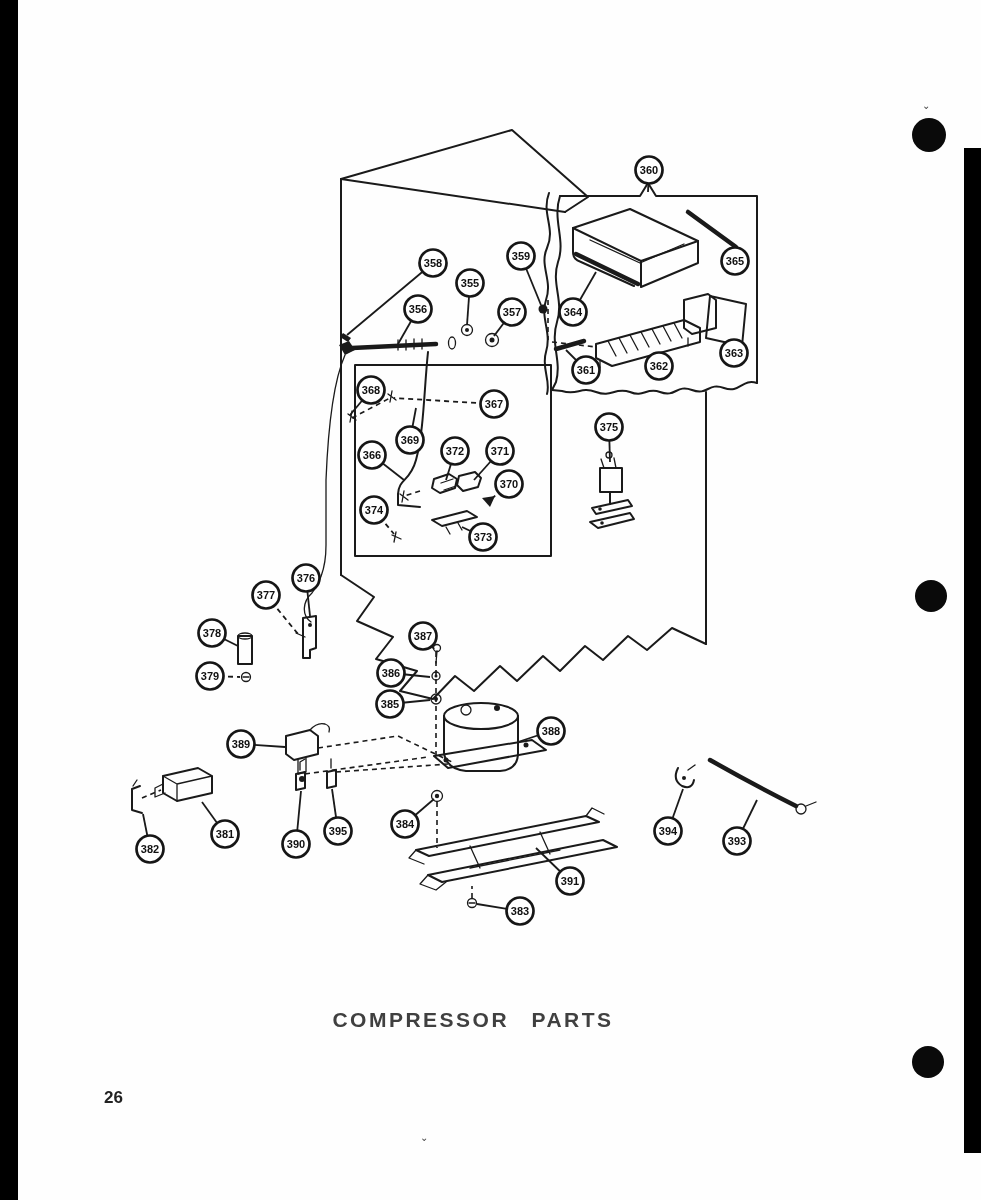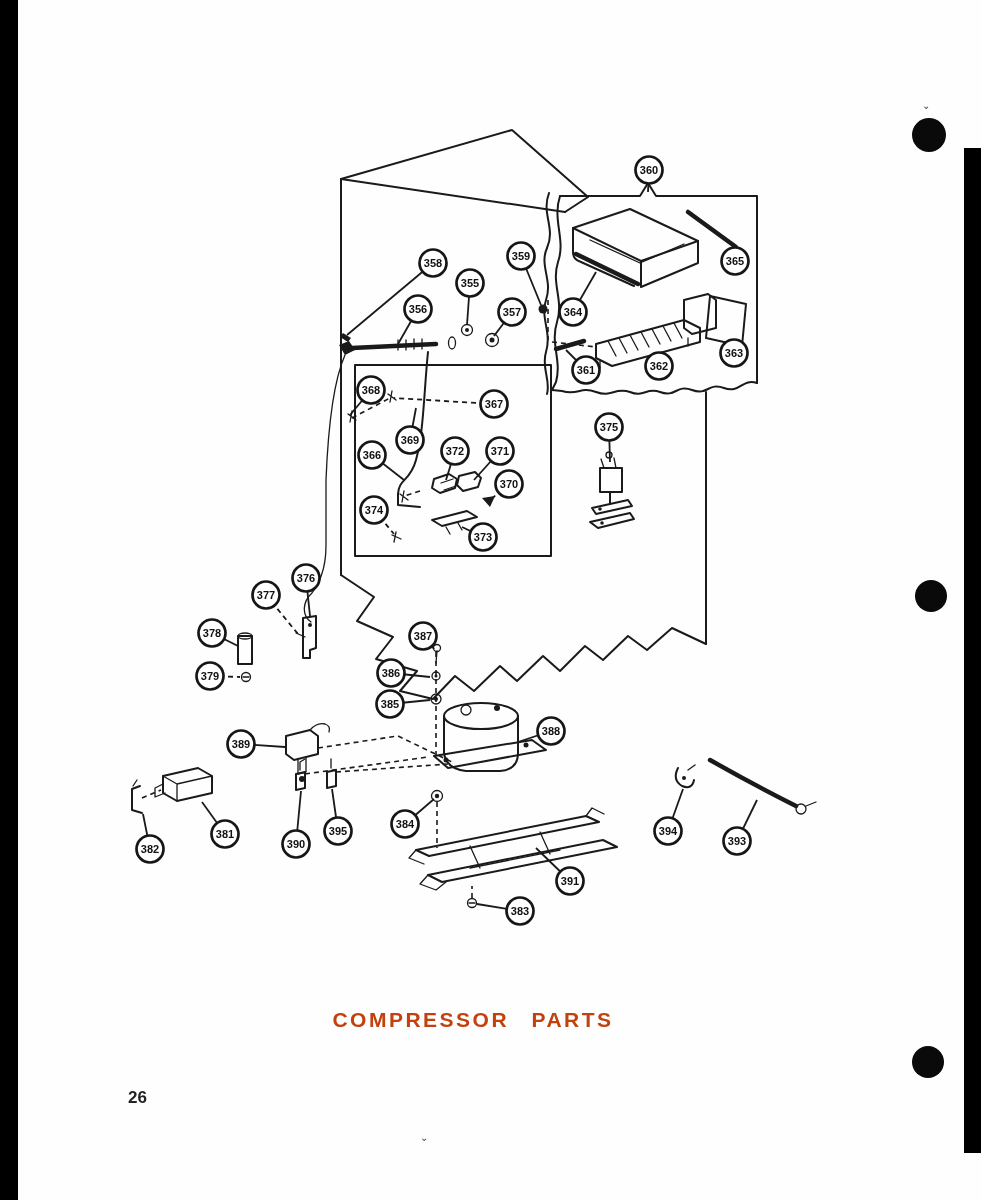--- a/index.html
+++ b/index.html
@@ -9,22 +9,22 @@
   .bar-left{left:0;top:0;width:18px;height:1200px;}
   .bar-right{left:964px;top:148px;width:17px;height:1005px;}
   .binder-dot{position:absolute;background:#0a0a0a;border-radius:50%;}
   .dot-1{left:912px;top:118px;width:34px;height:34px;}
   .dot-2{left:915px;top:580px;width:32px;height:32px;}
   .dot-3{left:912px;top:1046px;width:32px;height:32px;}
   .artifact{position:absolute;font-size:10px;color:#444;}
   .art-1{left:922px;top:100px;}
   .art-2{left:420px;top:1132px;}
   .title{position:absolute;left:0;top:1008px;width:946px;text-align:center;
-         font-weight:700;font-size:21px;letter-spacing:2.5px;word-spacing:14px;color:#c2410c;}
-  .page-number{position:absolute;left:104px;top:1088px;font-size:17px;font-weight:700;color:#222;margin-left:24px;}
+         font-weight:700;font-size:21px;letter-spacing:2.5px;word-spacing:14px;color:#404040;}
+  .page-number{position:absolute;left:104px;top:1088px;font-size:17px;font-weight:700;color:#222;}
   svg.diagram{position:absolute;left:0;top:0;width:981px;height:1200px;}
   .ink{fill:none;stroke:#1a1a1a;stroke-width:2;stroke-linejoin:round;stroke-linecap:round;}
   .thin{stroke-width:1.3;}
   .thick{stroke-width:4.5;}
   .fillink{fill:#1a1a1a;stroke:none;}
   .dashline{fill:none;stroke:#1a1a1a;stroke-width:1.6;stroke-dasharray:5 4;}
   .leader{stroke:#1a1a1a;stroke-width:1.8;}
   .dash{stroke-dasharray:5 4;}
   .bubble{fill:#fff;stroke:#161616;stroke-width:2.7;}
   .bubble-num{font-family:"Liberation Sans",sans-serif;font-size:11px;font-weight:700;

